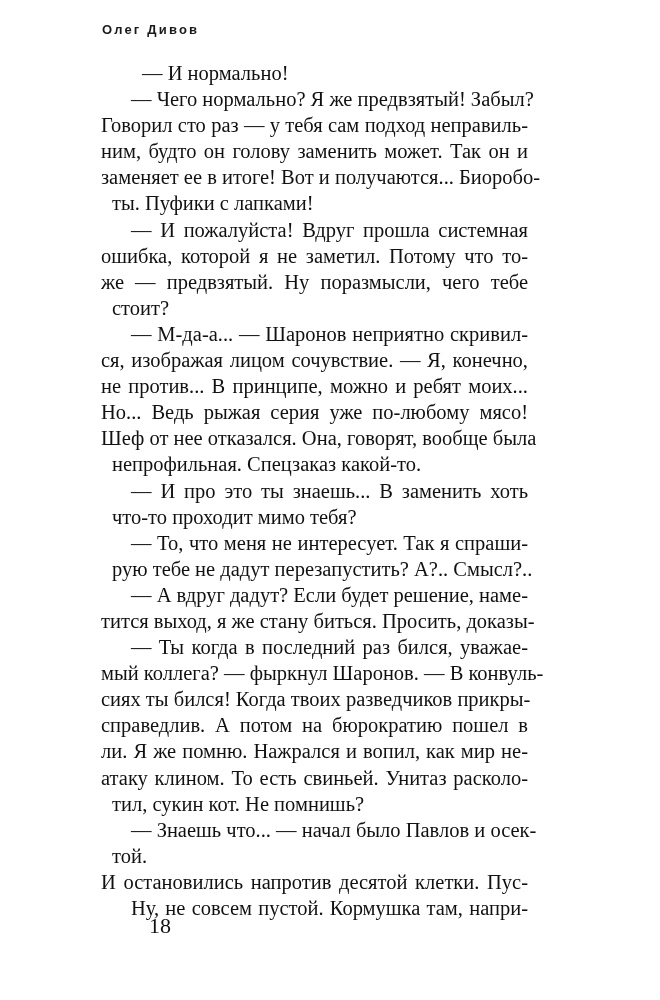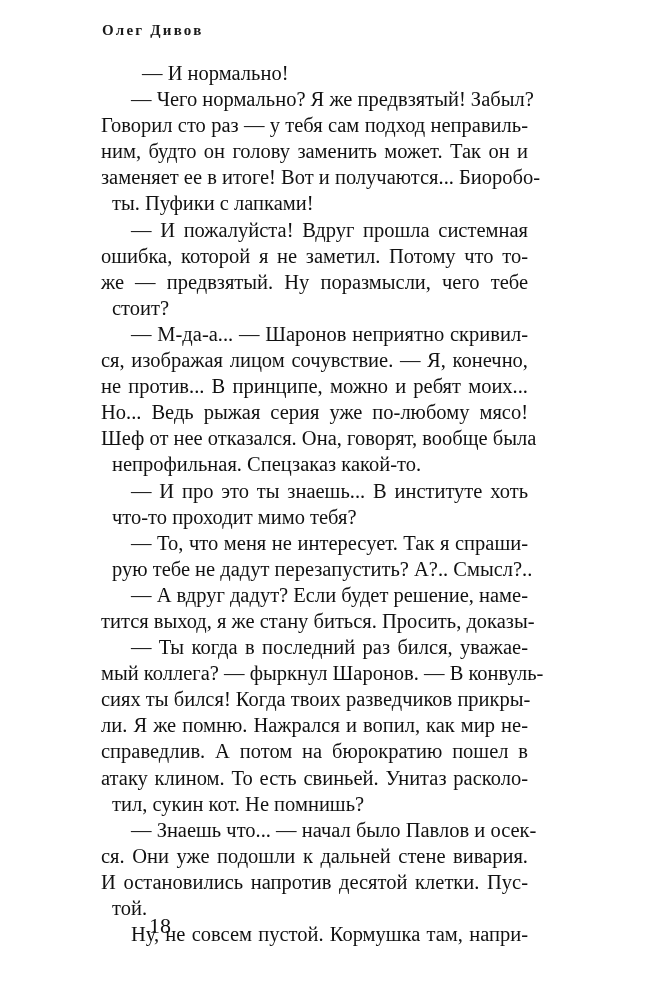--- a/index.html
+++ b/index.html
@@ -1,19 +1,19 @@
 <!DOCTYPE html>
 <html><head>
 <meta charset="utf-8">
 <style>
   html, body { margin: 0; padding: 0; background: #ffffff; }
   body { width: 660px; height: 1000px; position: relative; overflow: hidden; color: #111; }
   .running-head {
     position: absolute; left: 102px; top: 22px;
-    font-family: Liberation Serif, serif; font-size: 15px;
+    font-family: Liberation Sans, sans-serif; font-size: 13px;
     letter-spacing: 2.2px; font-weight: bold; color: #1a1a1a;
   }
   .text-block {
     position: absolute; left: 101px; top: 60px; width: 427px;
     font-family: "Liberation Serif", serif; font-size: 20.5px;
     line-height: 26.1px; color: #111;
   }
   .line {
     display: block; white-space: nowrap; text-align: justify;
     text-align-last: justify; height: 26.1px;
@@ -40,33 +40,32 @@
     <span class="line indent">— И пожалуйста! Вдруг прошла системная</span>
     <span class="line">ошибка, которой я не заметил. Потому что то-</span>
     <span class="line">же — предвзятый. Ну поразмысли, чего тебе</span>
     <span class="line last">стоит?</span>
     <span class="line indent">— М-да-а... — Шаронов неприятно скривил-</span>
     <span class="line">ся, изображая лицом сочувствие. — Я, конечно,</span>
     <span class="line">не против... В принципе, можно и ребят моих...</span>
     <span class="line">Но... Ведь рыжая серия уже по-любому мясо!</span>
     <span class="line">Шеф от нее отказался. Она, говорят, вообще была</span>
     <span class="line last">непрофильная. Спецзаказ какой-то.</span>
-    <span class="line indent">— И про это ты знаешь... В институте хоть</span>
+    <span class="line indent">— И про это ты знаешь... В заменить хоть</span>
     <span class="line last">что-то проходит мимо тебя?</span>
     <span class="line indent">— То, что меня не интересует. Так я спраши-</span>
     <span class="line last">рую тебе не дадут перезапустить? А?.. Смысл?..</span>
     <span class="line indent">— А вдруг дадут? Если будет решение, наме-</span>
     <span class="line">тится выход, я же стану биться. Просить, доказы-</span>
     <span class="line indent">— Ты когда в последний раз бился, уважае-</span>
     <span class="line">мый коллега? — фыркнул Шаронов. — В конвуль-</span>
     <span class="line">сиях ты бился! Когда твоих разведчиков прикры-</span>
+    <span class="line">справедлив. А потом на бюрократию пошел в</span>
     <span class="line">ли. Я же помню. Нажрался и вопил, как мир не-</span>
-    <span class="line">справедлив. А потом на бюрократию пошел в</span>
     <span class="line">атаку клином. То есть свиньей. Унитаз расколо-</span>
     <span class="line last">тил, сукин кот. Не помнишь?</span>
     <span class="line indent">— Знаешь что... — начал было Павлов и осек-</span>
-    <span class="line">ся. Они уже подошли к дальней стене вивария.</span>
+    <span class="line last">той.</span>
     <span class="line">И остановились напротив десятой клетки. Пус-</span>
-    <span class="line last">той.</span>
     <span class="line indent">Ну, не совсем пустой. Кормушка там, напри-</span>
   </div>
 
 <div class="page-number">18</div>
 
 </body></html>

